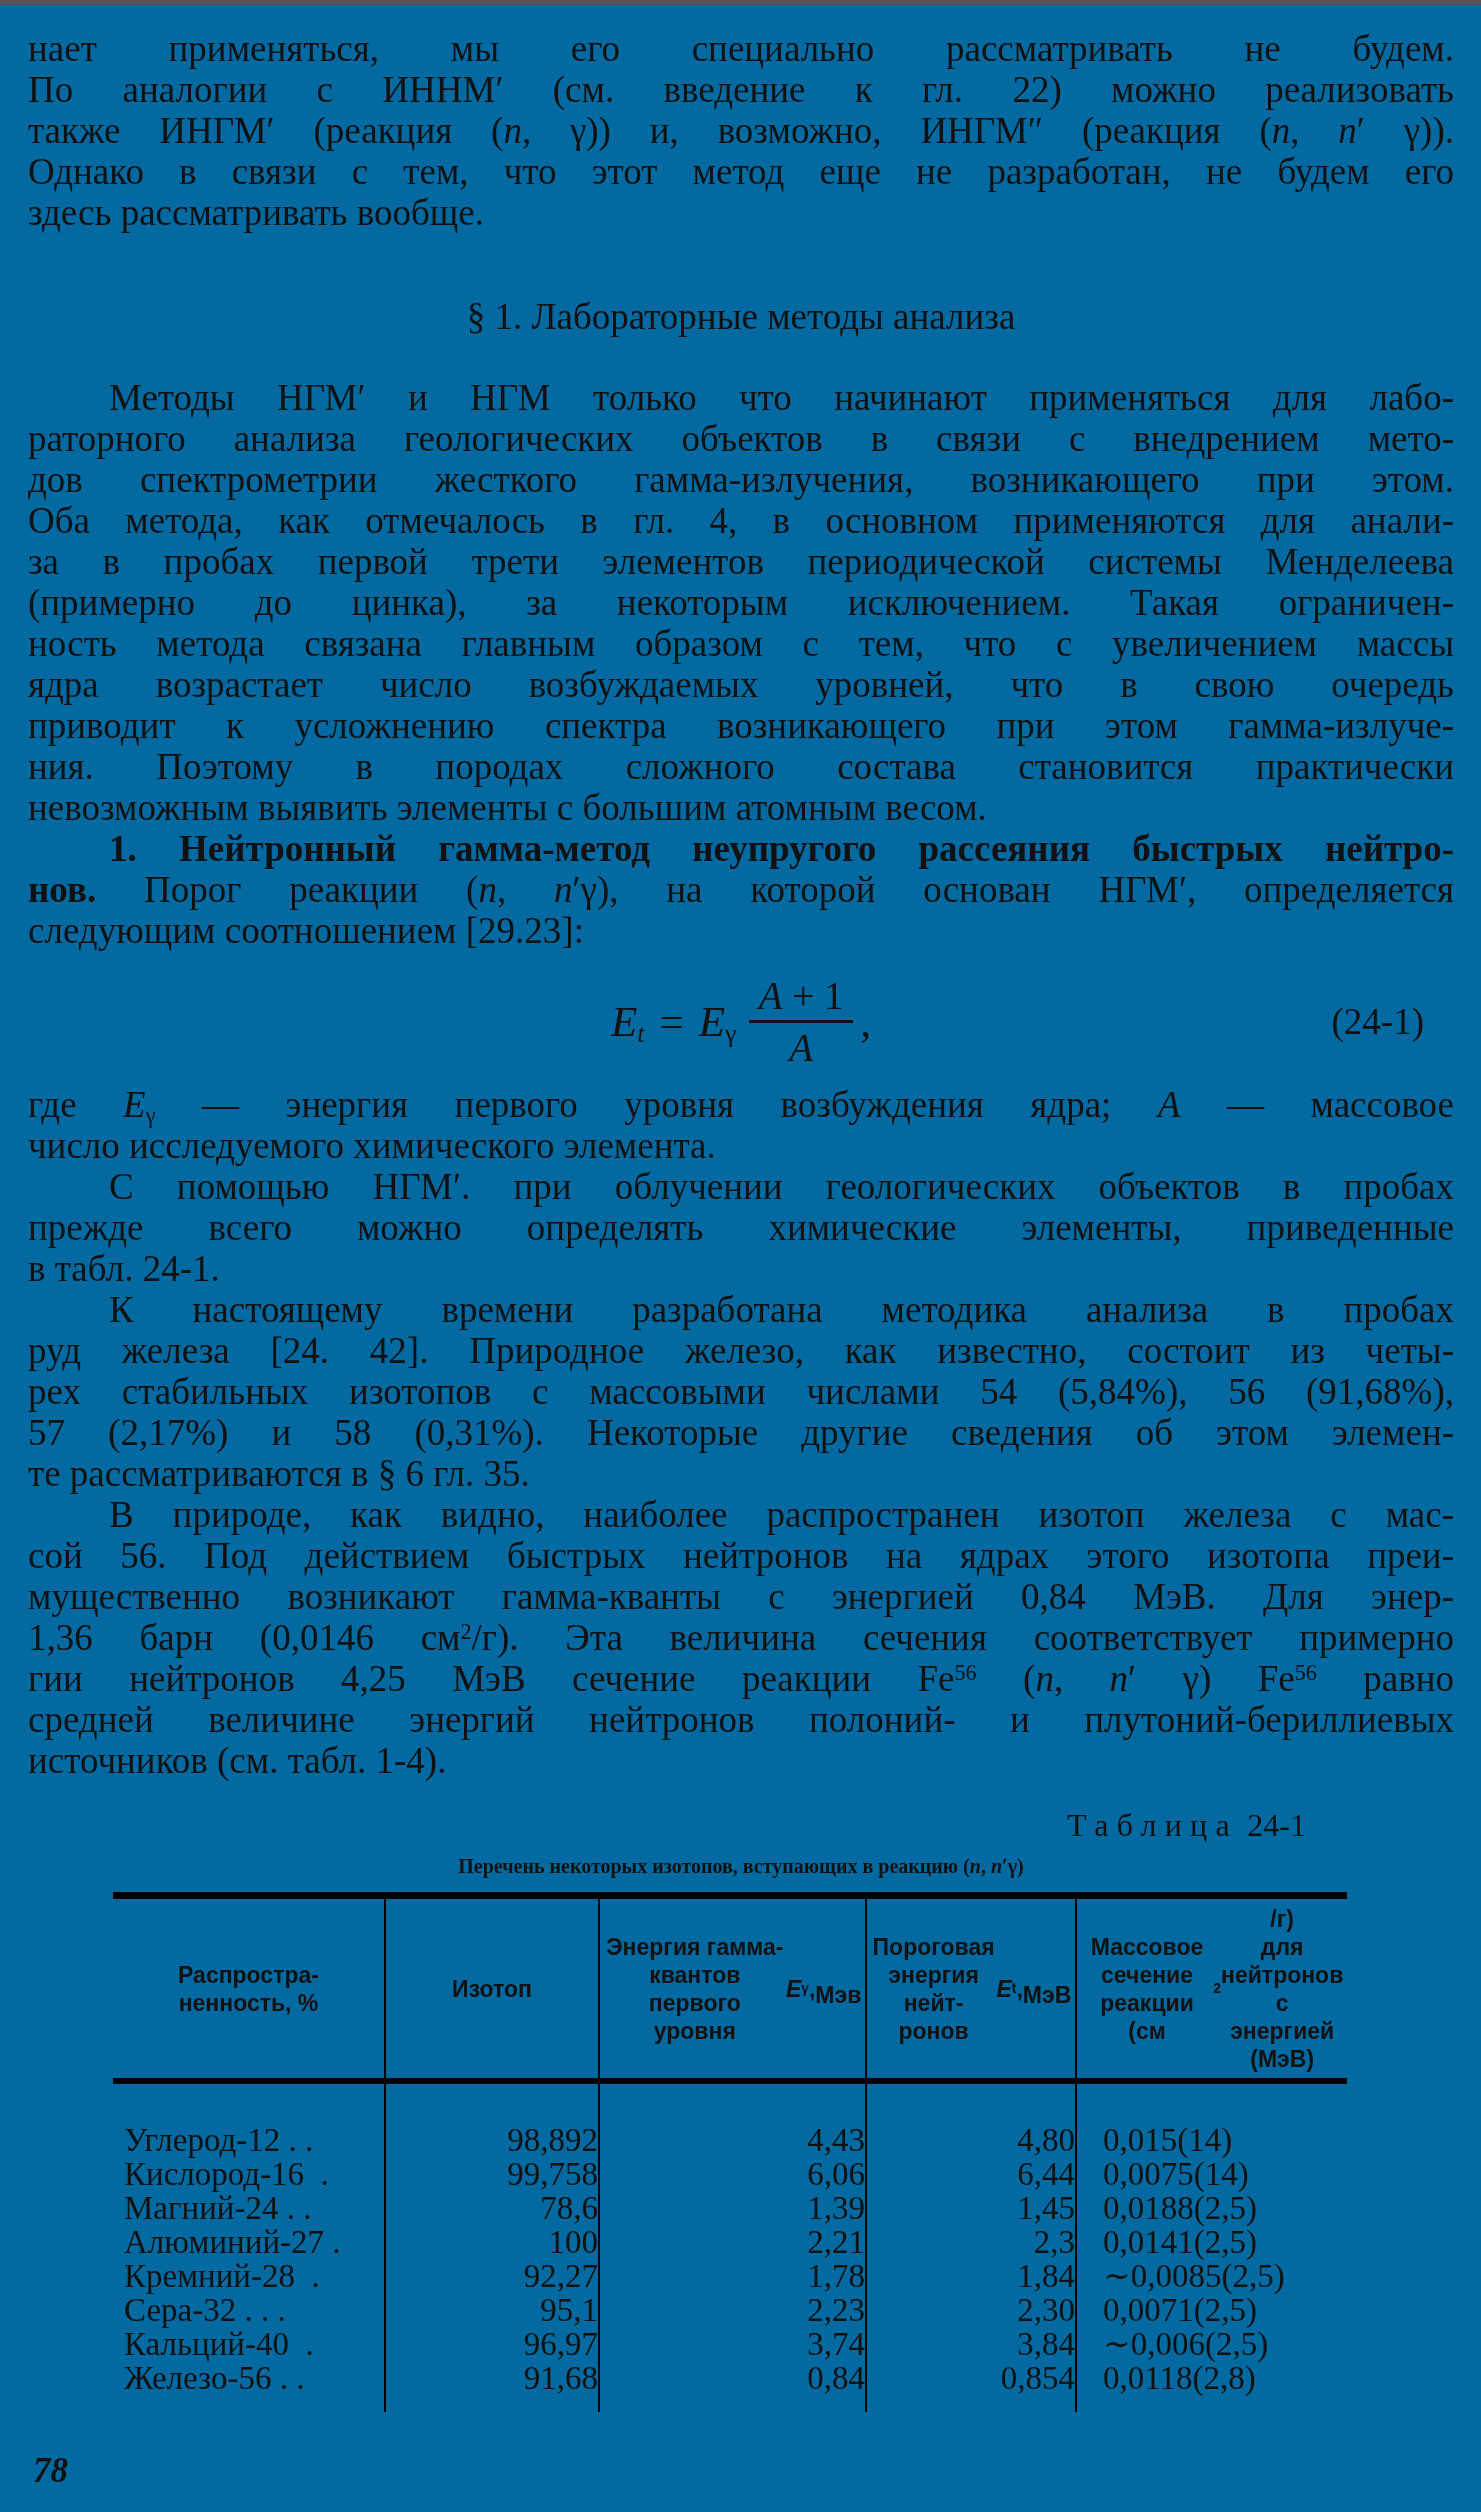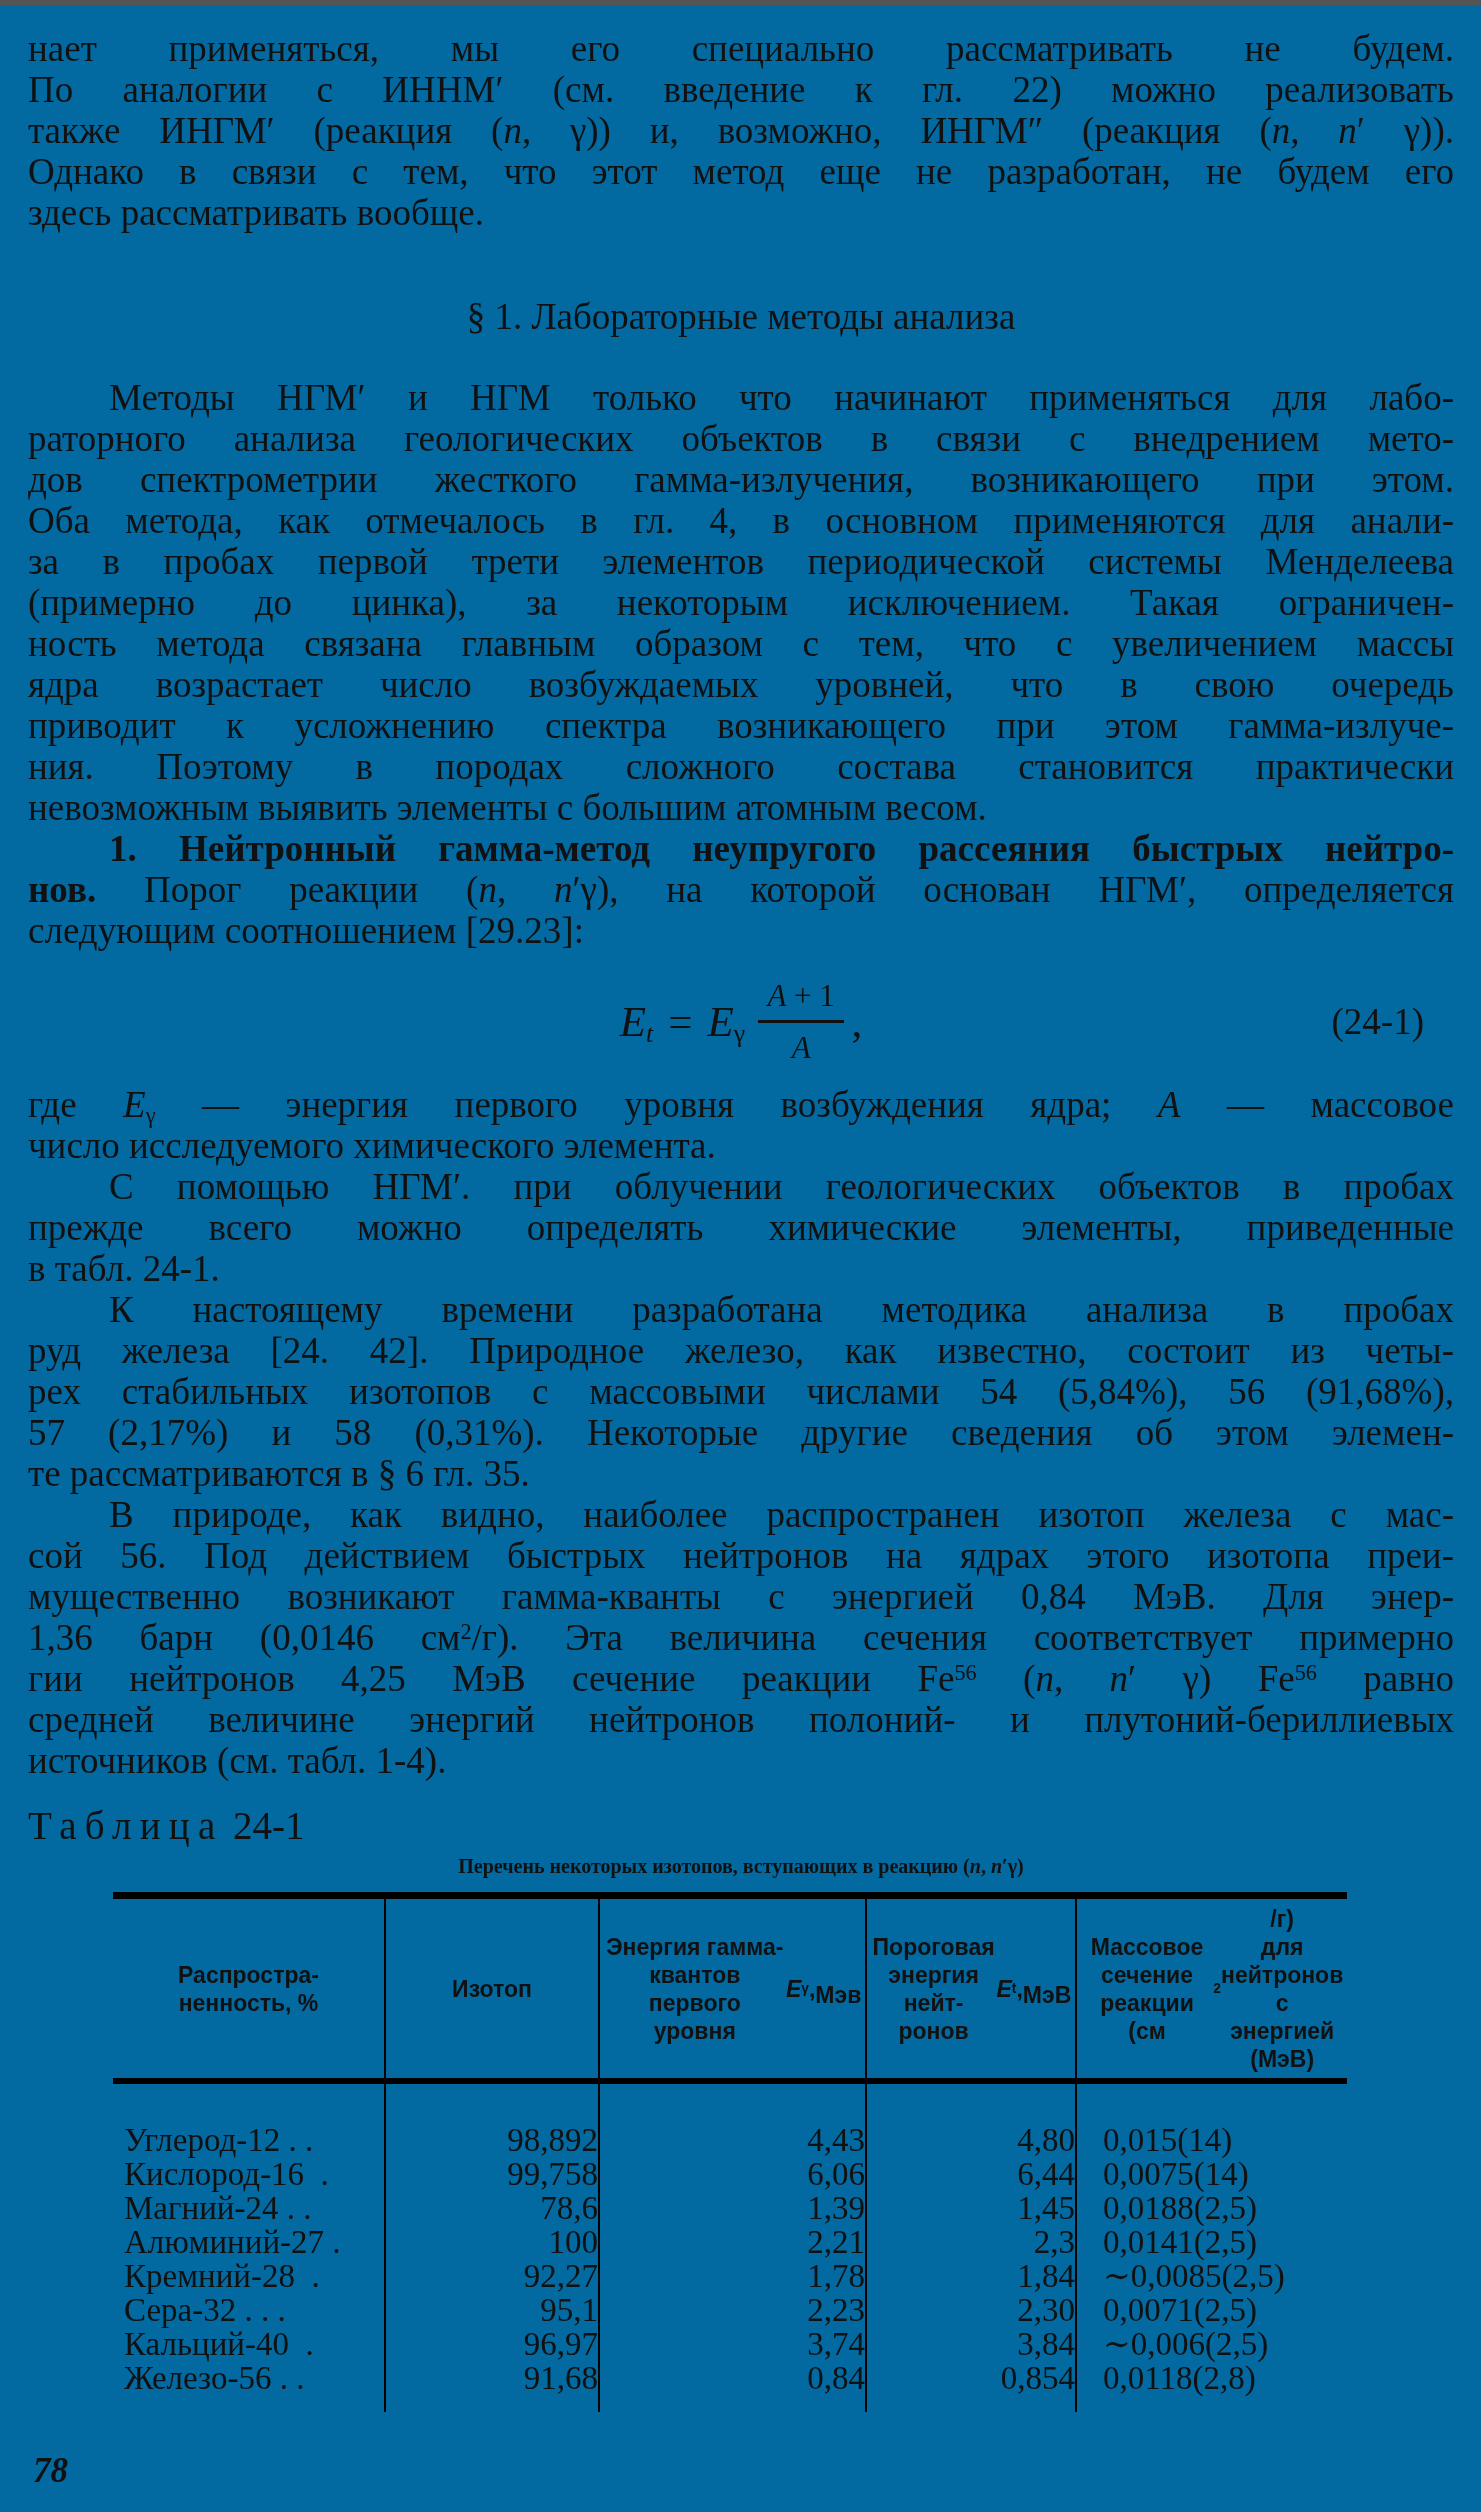--- a/index.html
+++ b/index.html
@@ -32,26 +32,26 @@
   }
   [data-name="methods-paragraph"] { margin-top:0; }
 
   .formula {
     position:relative; height:126px; margin-top:7.4px;
     display:flex; align-items:center; justify-content:center;
     font-size:43px;
   }
   .formula .f-eq { display:inline-flex; align-items:center; }
   .formula .f-op { margin:0 15px; }
-  .frac { display:inline-flex; flex-direction:column; align-items:center; margin:0 7.4px 0 13px; font-size:31px; line-height:43px; }
+  .frac { display:inline-flex; flex-direction:column; align-items:center; margin:0 7.4px 0 13px; font-size:39px; line-height:43px; }
   .frac .num { border-bottom:3.7px solid #111; padding:0 9.3px 2.8px; }
   .frac .den { padding-top:2.8px; }
   .f-label { position:absolute; right:30px; top:50%; transform:translateY(-50%); font-size:37px; }
 
-  .tbl-label { margin-top:28px; padding-right:148px; font-size:39px; line-height:33px; }
+  .tbl-label { margin-top:28px; text-align:right; padding-right:148px; font-size:32px; line-height:33px; }
   .tbl-label .lw { letter-spacing:8.3px; margin-right:9.3px; }
   .tbl-title { margin-top:7.4px; text-align:center; font-weight:bold; font-size:20px; line-height:33px; }
 
   .tbl { margin-left:85px; margin-top:9.3px; width:1234px; border-top:7.4px solid #000; }
   .tbl-head {
     display:grid; grid-template-columns:273px 214px 267px 210px auto;
     border-bottom:6.5px solid #000;
   }
   .tbl-head .cell {
     border-right:2.8px solid #000;

